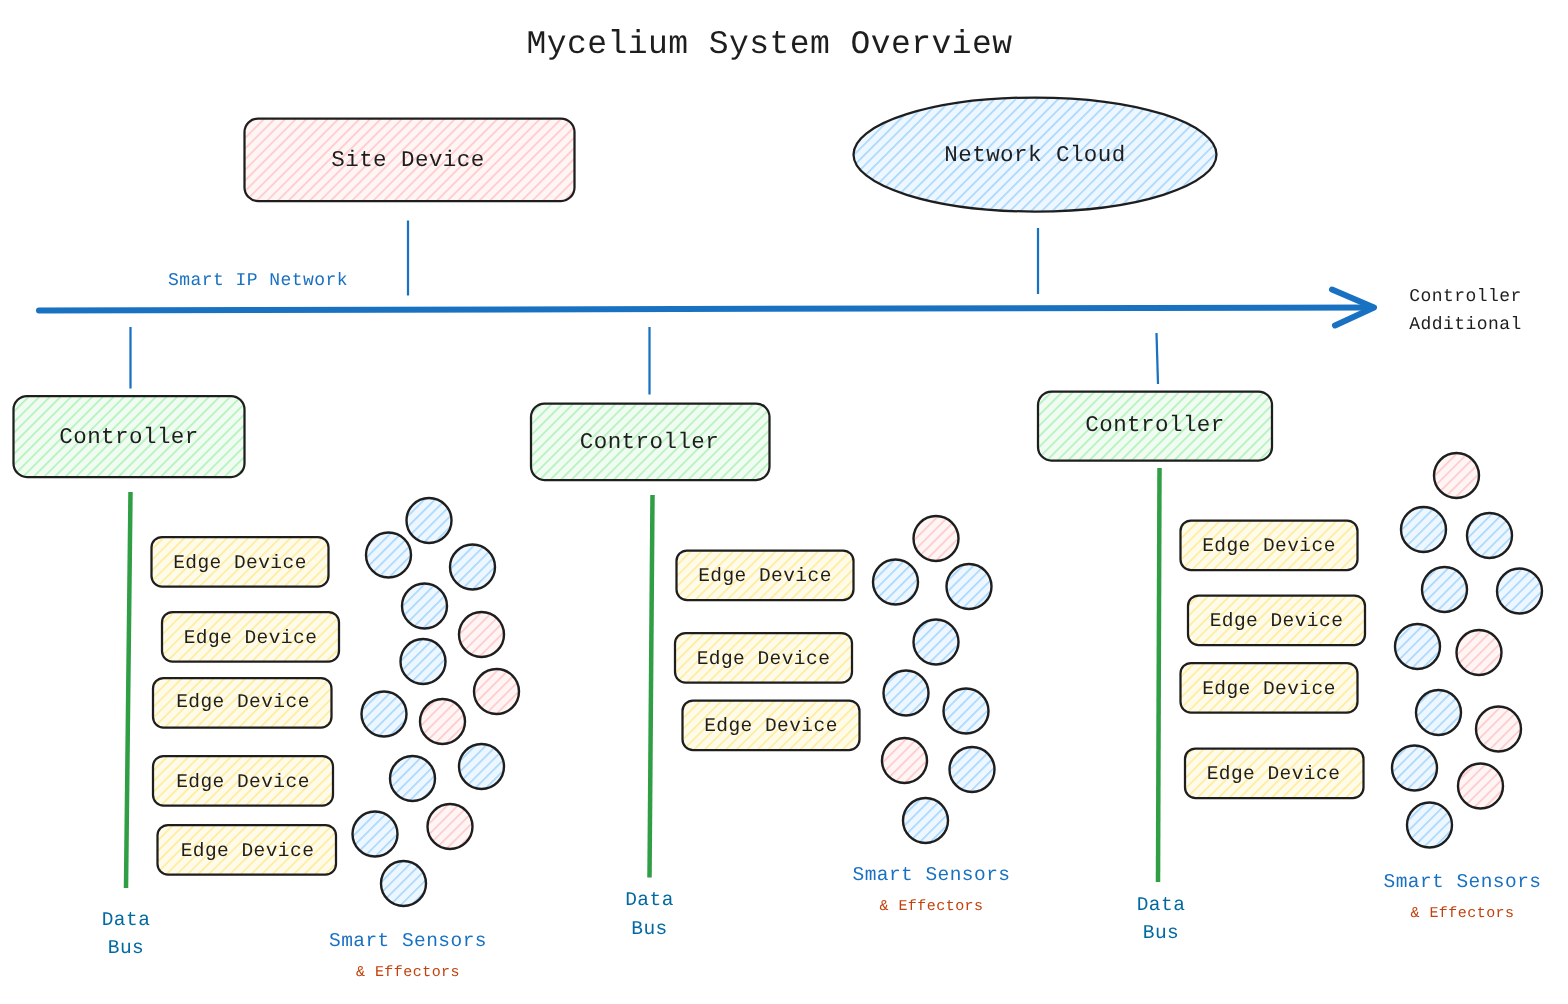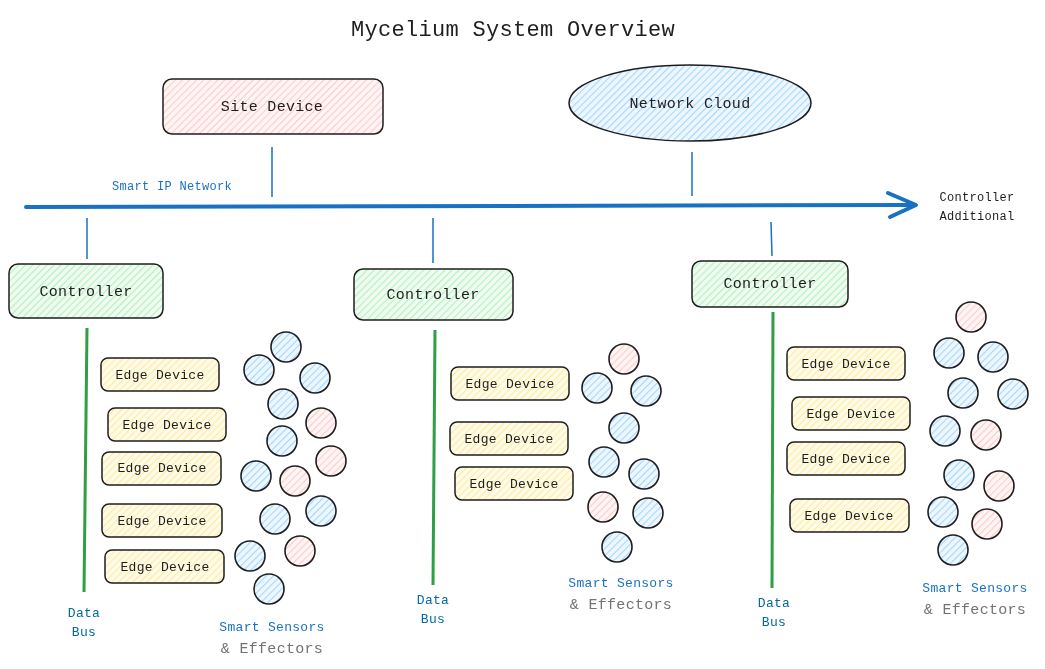--- a/index.html
+++ b/index.html
@@ -6,21 +6,21 @@
     body { width:1045px; height:669px; position:relative; overflow:hidden;
       font-family: "DejaVu Sans", sans-serif; color:#1e1e1e; }
     #canvas { position:absolute; left:0; top:0; }
     .lbl { position:absolute; white-space:nowrap; text-align:left; transform:translate(-50%,-50%);
       font-family: Liberation Mono, monospace; letter-spacing:0.3px; }
     .title { font-size:22px; color:#1e1e1e; }
     .node-text { font-size:15px; color:#1e1e1e; }
     .edge-text { font-size:13px; color:#1e1e1e; }
     .blue-text { font-size:12px; color:#1971c2; }
     .green-text { font-size:13px; color:#0369a1; line-height:19px; }
-    .red-text { font-size:15px; color:#737373; }
+    .red-text { font-size:10px; color:#c2410c; }
     .dark-text { font-size:12px; color:#1e1e1e; line-height:19px; }
   </style>
 </head>
 <body>
 
 <svg id="canvas" width="1045" height="669" viewBox="0 0 1045 669">
   <defs>
     <pattern id="hatch-pink" patternUnits="userSpaceOnUse" width="5" height="5" patternTransform="rotate(45)">
       <rect width="5" height="5" fill="#fff5f5"></rect>
         <line x1="0" y1="0" x2="0" y2="5" stroke="#ffc9c9" stroke-width="2.2"></line>

